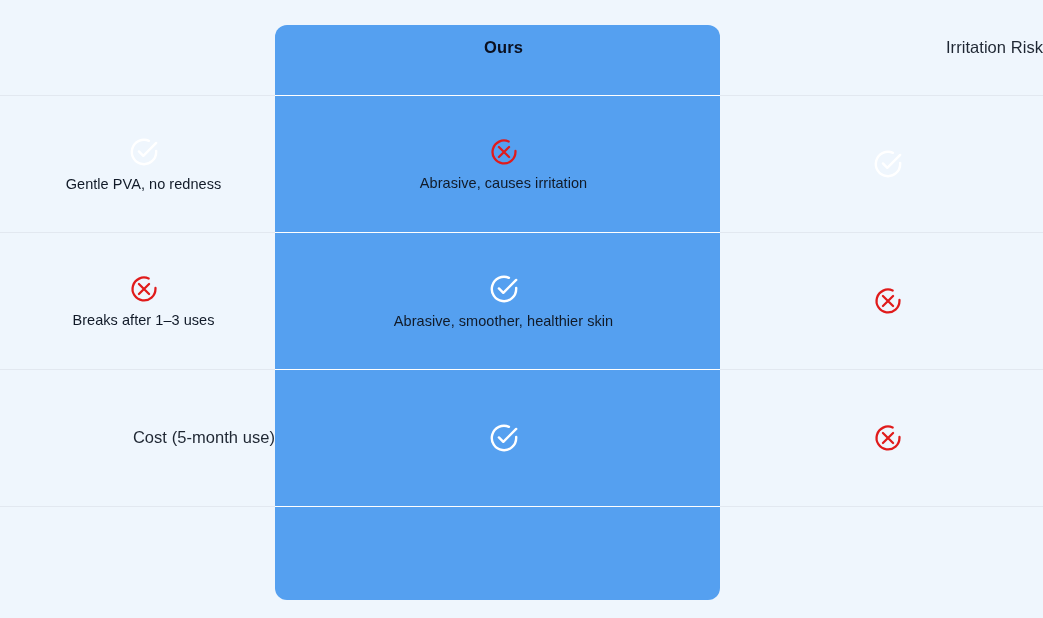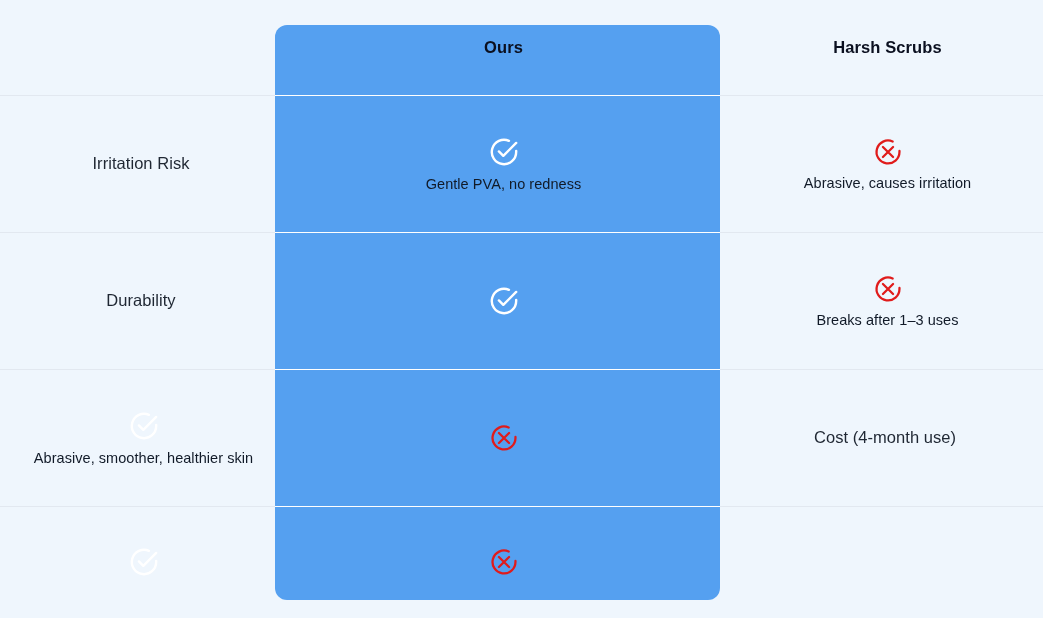--- a/index.html
+++ b/index.html
@@ -48,21 +48,21 @@
   .cell {
     display: flex;
     flex-direction: column;
     align-items: center;
     justify-content: center;
     position: relative;
     padding-left: 12px;
   }
 
   .cell.label-cell {
-    align-items: center;
+    align-items: flex-end;
     justify-content: center;
     padding-left: 7px;
   }
 
   
   .row-divider {
     position: absolute;
     left: 0;
     width: 1043px;
     height: 1px;
@@ -129,23 +129,20 @@
   <div class="row-divider" style="top:506px"></div>
 
   <div class="table-grid">
 
     <div class="cell label-cell"></div>
 
     <div class="cell">
       <span class="header-label">Ours</span>
     </div>
 
-    <div class="cell">
-      <span class="header-label">Harsh Scrubs</span>
-    </div>
 
     <div class="cell label-cell">
       <span class="feature-label">Irritation Risk</span>
     </div>
 
     <div class="cell">
       <span class="icon-wrap">
         <svg width="34" height="34" viewBox="0 0 24 24" fill="none" stroke="#ffffff" stroke-width="1.7" stroke-linecap="round" stroke-linejoin="round">
           <path d="M20.6 11.2V12a8.6 8.6 0 1 1-5.1-7.86"></path>
           <path d="M8.4 11.6l3.1 3.1 9.1-9.1"></path>
@@ -157,65 +154,62 @@
     <div class="cell">
       <span class="icon-wrap">
         <svg width="32" height="32" viewBox="0 0 24 24" fill="none" stroke="#e01b1b" stroke-width="1.7" stroke-linecap="round" stroke-linejoin="round">
           <path d="M20.6 11.2V12a8.6 8.6 0 1 1-5.1-7.86"></path>
           <path d="M8.2 8.2l7.6 7.6M15.8 8.2l-7.6 7.6"></path>
         </svg>
       </span>
       <span class="cell-caption">Abrasive, causes irritation</span>
     </div>
 
+
+    <div class="cell icon-only">
+      <span class="icon-wrap">
+        <svg width="34" height="34" viewBox="0 0 24 24" fill="none" stroke="#ffffff" stroke-width="1.7" stroke-linecap="round" stroke-linejoin="round">
+          <path d="M20.6 11.2V12a8.6 8.6 0 1 1-5.1-7.86"></path>
+          <path d="M8.4 11.6l3.1 3.1 9.1-9.1"></path>
+        </svg>
+      </span>
+    </div>
+
+    <div class="cell">
+      <span class="icon-wrap">
+        <svg width="32" height="32" viewBox="0 0 24 24" fill="none" stroke="#e01b1b" stroke-width="1.7" stroke-linecap="round" stroke-linejoin="round">
+          <path d="M20.6 11.2V12a8.6 8.6 0 1 1-5.1-7.86"></path>
+          <path d="M8.2 8.2l7.6 7.6M15.8 8.2l-7.6 7.6"></path>
+        </svg>
+      </span>
+      <span class="cell-caption">Breaks after 1–3 uses</span>
+    </div>
+
+
+    <div class="cell">
+      <span class="icon-wrap">
+        <svg width="34" height="34" viewBox="0 0 24 24" fill="none" stroke="#ffffff" stroke-width="1.7" stroke-linecap="round" stroke-linejoin="round">
+          <path d="M20.6 11.2V12a8.6 8.6 0 1 1-5.1-7.86"></path>
+          <path d="M8.4 11.6l3.1 3.1 9.1-9.1"></path>
+        </svg>
+      </span>
+      <span class="cell-caption">Abrasive, smoother, healthier skin</span>
+    </div>
+
+    <div class="cell icon-only">
+      <span class="icon-wrap">
+        <svg width="32" height="32" viewBox="0 0 24 24" fill="none" stroke="#e01b1b" stroke-width="1.7" stroke-linecap="round" stroke-linejoin="round">
+          <path d="M20.6 11.2V12a8.6 8.6 0 1 1-5.1-7.86"></path>
+          <path d="M8.2 8.2l7.6 7.6M15.8 8.2l-7.6 7.6"></path>
+        </svg>
+      </span>
+    </div>
+
     <div class="cell label-cell">
-      <span class="feature-label">Durability</span>
-    </div>
-
-    <div class="cell icon-only">
-      <span class="icon-wrap">
-        <svg width="34" height="34" viewBox="0 0 24 24" fill="none" stroke="#ffffff" stroke-width="1.7" stroke-linecap="round" stroke-linejoin="round">
-          <path d="M20.6 11.2V12a8.6 8.6 0 1 1-5.1-7.86"></path>
-          <path d="M8.4 11.6l3.1 3.1 9.1-9.1"></path>
-        </svg>
-      </span>
-    </div>
-
-    <div class="cell">
-      <span class="icon-wrap">
-        <svg width="32" height="32" viewBox="0 0 24 24" fill="none" stroke="#e01b1b" stroke-width="1.7" stroke-linecap="round" stroke-linejoin="round">
-          <path d="M20.6 11.2V12a8.6 8.6 0 1 1-5.1-7.86"></path>
-          <path d="M8.2 8.2l7.6 7.6M15.8 8.2l-7.6 7.6"></path>
-        </svg>
-      </span>
-      <span class="cell-caption">Breaks after 1–3 uses</span>
-    </div>
-
-
-    <div class="cell">
-      <span class="icon-wrap">
-        <svg width="34" height="34" viewBox="0 0 24 24" fill="none" stroke="#ffffff" stroke-width="1.7" stroke-linecap="round" stroke-linejoin="round">
-          <path d="M20.6 11.2V12a8.6 8.6 0 1 1-5.1-7.86"></path>
-          <path d="M8.4 11.6l3.1 3.1 9.1-9.1"></path>
-        </svg>
-      </span>
-      <span class="cell-caption">Abrasive, smoother, healthier skin</span>
-    </div>
-
-    <div class="cell icon-only">
-      <span class="icon-wrap">
-        <svg width="32" height="32" viewBox="0 0 24 24" fill="none" stroke="#e01b1b" stroke-width="1.7" stroke-linecap="round" stroke-linejoin="round">
-          <path d="M20.6 11.2V12a8.6 8.6 0 1 1-5.1-7.86"></path>
-          <path d="M8.2 8.2l7.6 7.6M15.8 8.2l-7.6 7.6"></path>
-        </svg>
-      </span>
-    </div>
-
-    <div class="cell label-cell">
-      <span class="feature-label">Cost (4-month use)</span>
+      <span class="feature-label">Cost (5-month use)</span>
     </div>
 
     <div class="cell icon-only">
       <span class="icon-wrap">
         <svg width="34" height="34" viewBox="0 0 24 24" fill="none" stroke="#ffffff" stroke-width="1.7" stroke-linecap="round" stroke-linejoin="round">
           <path d="M20.6 11.2V12a8.6 8.6 0 1 1-5.1-7.86"></path>
           <path d="M8.4 11.6l3.1 3.1 9.1-9.1"></path>
         </svg>
       </span>
     </div>

